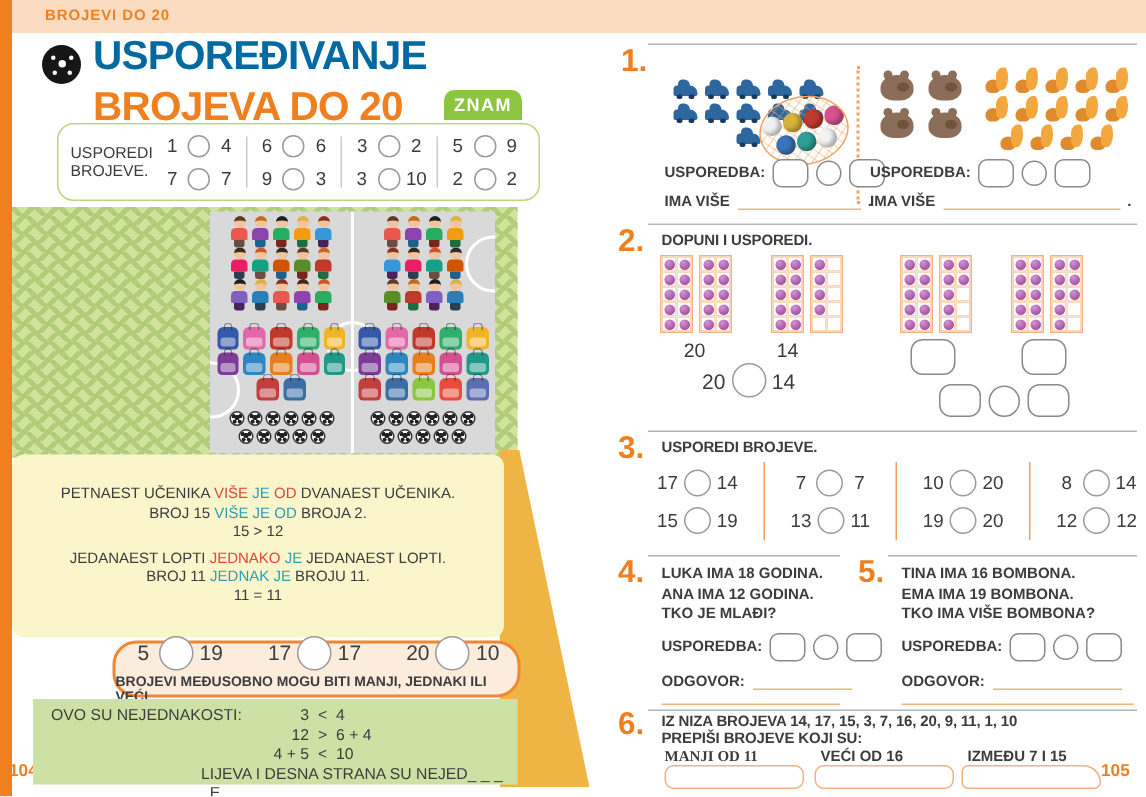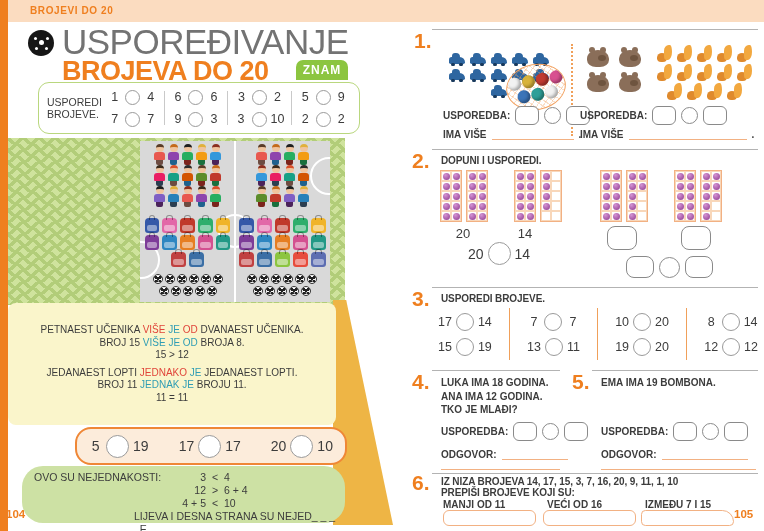--- a/index.html
+++ b/index.html
@@ -8,21 +8,21 @@
          -webkit-font-smoothing:antialiased;}
   .abs{position:absolute;}
   .edge{left:0;top:0;width:8px;height:531px;background:#ef7f1f;}
   .topstrip{left:8px;top:0;width:756px;height:22px;background:#fbdcc0;}
   .striptext{left:30px;top:5px;font-size:10px;font-weight:bold;color:#ef7f1f;letter-spacing:.6px;}
 
   
   .ballicon{left:28px;top:30px;width:26px;height:26px;background:#161616;border-radius:50%;}
   .ballicon::before{content:"";position:absolute;left:11px;top:10px;width:5px;height:5px;background:#fff;border-radius:50%;
     box-shadow:-6px -4px 0 -1px #fff,6px -4px 0 -1px #fff,-5px 6px 0 -1px #fff,5px 6px 0 -1px #fff;}
-  .title1{left:62px;top:22px;font-size:35px;font-weight:normal;color:#737373;letter-spacing:-.5px;}
+  .title1{left:62px;top:22px;font-size:27px;font-weight:bold;color:#0369a1;letter-spacing:-.5px;}
   .title2{left:62px;top:56px;font-size:27px;font-weight:bold;color:#ef7f1f;letter-spacing:-.5px;}
   .badge{left:296px;top:60px;width:52px;height:20px;background:#8cc540;border-radius:7px 7px 0 0;
          color:#fff;font-weight:bold;font-size:12px;text-align:center;line-height:21px;letter-spacing:1px;}
   .cmpbox{left:38px;top:82px;width:322px;height:52px;background:#fff;border:1.5px solid #b9d77e;border-radius:11px;
           display:flex;align-items:center;box-sizing:border-box;padding:0 8px;}
   .cmplabel{font-size:10.5px;line-height:12px;width:58px;}
   .cmpcols{flex:1;display:flex;align-items:center;justify-content:space-around;}
   .vsep{width:1px;background:#c9c9c9;height:34px;}
   .vsep-o{width:1.5px;background:#f0a05a;height:52px;}
   .paircol{display:flex;flex-direction:column;gap:7px;}
@@ -71,21 +71,21 @@
   .ribbon{left:333px;top:300px;width:60px;height:225px;background:#eeb545;
           clip-path:polygon(0 0,22% 0,100% 100%,0 100%);z-index:1;}
   .ybox{left:8px;top:303px;width:328px;height:122px;background:#faf5cb;border-radius:8px;z-index:2;
         display:flex;flex-direction:column;justify-content:center;text-align:center;font-size:10px;line-height:12.5px;}
   .stmt{margin:2.5px 0;}
   .seg-t{color:#3c3c3c;} .seg-red{color:#e0443a;} .seg-teal{color:#2f9db4;}
   .creambox{left:75px;top:427px;width:272px;height:38px;background:#fcecdb;border:2px solid #ef8736;border-radius:16px;z-index:3;
             box-sizing:border-box;display:flex;flex-direction:column;align-items:center;justify-content:center;}
   .creampairs{display:flex;gap:30px;}
   .creamcap{font-size:9.3px;font-weight:bold;margin-top:2px;}
-  .greenbox{left:22px;top:466px;width:323px;height:57px;background:#cde1a4;border-radius:21px;z-index:3;
+  .greenbox{left:22px;top:466px;width:323px;height:57px;background:#cde1a4;border-radius:0;z-index:3;
             box-sizing:border-box;padding:5px 0 0 12px;font-size:10.5px;line-height:13px;}
   .ineqwrap{display:flex;}
   .ineqlabel{width:128px;padding-top:0;}
   .ineqrows{flex:1;}
   .ineqrow{display:flex;}
   .iq-l{width:44px;text-align:right;}
   .iq-o{width:18px;text-align:center;}
   .iq-r{text-align:left;}
   .ineqfooter{margin-left:100px;}
   .pagenum{font-size:11.5px;font-weight:bold;color:#ef7f1f;}
@@ -480,21 +480,21 @@
           <span class="g-ball"></span>
         </div>
       </div>
   </div>
 
   <div class="abs ribbon"></div>
 
   <div class="abs ybox">
     <div class="stmt">
       <div><span class="seg-t">PETNAEST UČENIKA </span><span class="seg-red">VIŠE</span><span class="seg-t"> </span><span class="seg-teal">JE</span><span class="seg-t"> </span><span class="seg-red">OD</span><span class="seg-t"> DVANAEST UČENIKA.</span></div>
-      <div><span class="seg-t">BROJ 15 </span><span class="seg-teal">VIŠE JE OD</span><span class="seg-t"> BROJA 8.</span></div>
+      <div><span class="seg-t">BROJ 15 </span><span class="seg-teal">VIŠE JE OD</span><span class="seg-t"> BROJA 2.</span></div>
       <div>15 &gt; 12</div>
     </div>
     <div class="stmt">
       <div><span class="seg-t">JEDANAEST LOPTI </span><span class="seg-red">JEDNAKO</span><span class="seg-t"> </span><span class="seg-teal">JE</span><span class="seg-t"> JEDANAEST LOPTI.</span></div>
       <div><span class="seg-t">BROJ 11 </span><span class="seg-teal">JEDNAK JE</span><span class="seg-t"> BROJU 11.</span></div>
       <div>11 = 11</div>
     </div>
   </div>
 
   <div class="abs creambox">
@@ -508,20 +508,21 @@
           <span class="pnum">17</span>
           <span class="pcircle"></span>
           <span class="pnum">17</span>
         </span>
         <span class="pair">
           <span class="pnum">20</span>
           <span class="pcircle"></span>
           <span class="pnum">10</span>
         </span>
       </div>
+    <div class="creamcap">BROJEVI MEĐUSOBNO MOGU BITI MANJI, JEDNAKI ILI VEĆI.</div>
   </div>
 
   <div class="abs greenbox">
     <div class="ineqwrap">
       <div class="ineqlabel">OVO SU NEJEDNAKOSTI:</div>
       <div class="ineqrows">
         <div class="ineqrow">
           <span class="iq-l">3</span>
           <span class="iq-o">&lt;</span>
           <span class="iq-r">4</span>
@@ -969,39 +970,41 @@
   </div>
   <div class="abs promptrow" style="left:441px;top:448px;">
     <span>ODGOVOR:</span>
     <span class="blank" style="width:66px;"></span>
   </div>
   <div class="abs blank" style="left:441px;top:458px;width:119px;"></div>
 
   <div class="abs exline" style="left:592px;top:370px;width:166px;"></div>
   <div class="abs exnum" style="left:572px;top:370px;">5.</div>
   <div class="abs wordlines" style="left:601px;top:376px;">
+    <div>TINA IMA 16 BOMBONA.</div>
     <div>EMA IMA 19 BOMBONA.</div>
+    <div>TKO IMA VIŠE BOMBONA?</div>
   </div>
   <div class="abs promptrow" style="left:601px;top:422px;">
     <span>USPOREDBA:</span>
     <span class="ansbox"></span>
     <span class="anscircle"></span>
     <span class="ansbox"></span>
   </div>
   <div class="abs promptrow" style="left:601px;top:448px;">
     <span>ODGOVOR:</span>
     <span class="blank" style="width:86px;"></span>
   </div>
   <div class="abs blank" style="left:601px;top:458px;width:155px;"></div>
 
   <div class="abs exline" style="left:432px;top:473px;width:326px;"></div>
   <div class="abs exnum" style="left:412px;top:471px;">6.</div>
   <div class="abs extitle" style="left:441px;top:476px;">IZ NIZA BROJEVA 14, 17, 15, 3, 7, 16, 20, 9, 11, 1, 10</div>
   <div class="abs extitle" style="left:441px;top:487px;">PREPIŠI BROJEVE KOJI SU:</div>
-  <div class="abs ex6label" style="left:443px;top:499px;">MANJI OD 11</div>
+  <div class="abs ex6label" style="left:443px;top:499px;font-family:Liberation Serif, serif;">MANJI OD 11</div>
   <div class="abs ex6label" style="left:547px;top:499px;">VEĆI OD 16</div>
   <div class="abs ex6label" style="left:645px;top:499px;">IZMEĐU 7 I 15</div>
   <div class="abs ex6box" style="left:443px;top:510px;width:93px;height:16px;"></div>
   <div class="abs ex6box" style="left:543px;top:510px;width:93px;height:16px;"></div>
   <div class="abs ex6box curl" style="left:641px;top:510px;width:93px;height:16px;"></div>
 
   <div class="abs pagenum p105">105</div>
 </div>
 
 </body></html>

